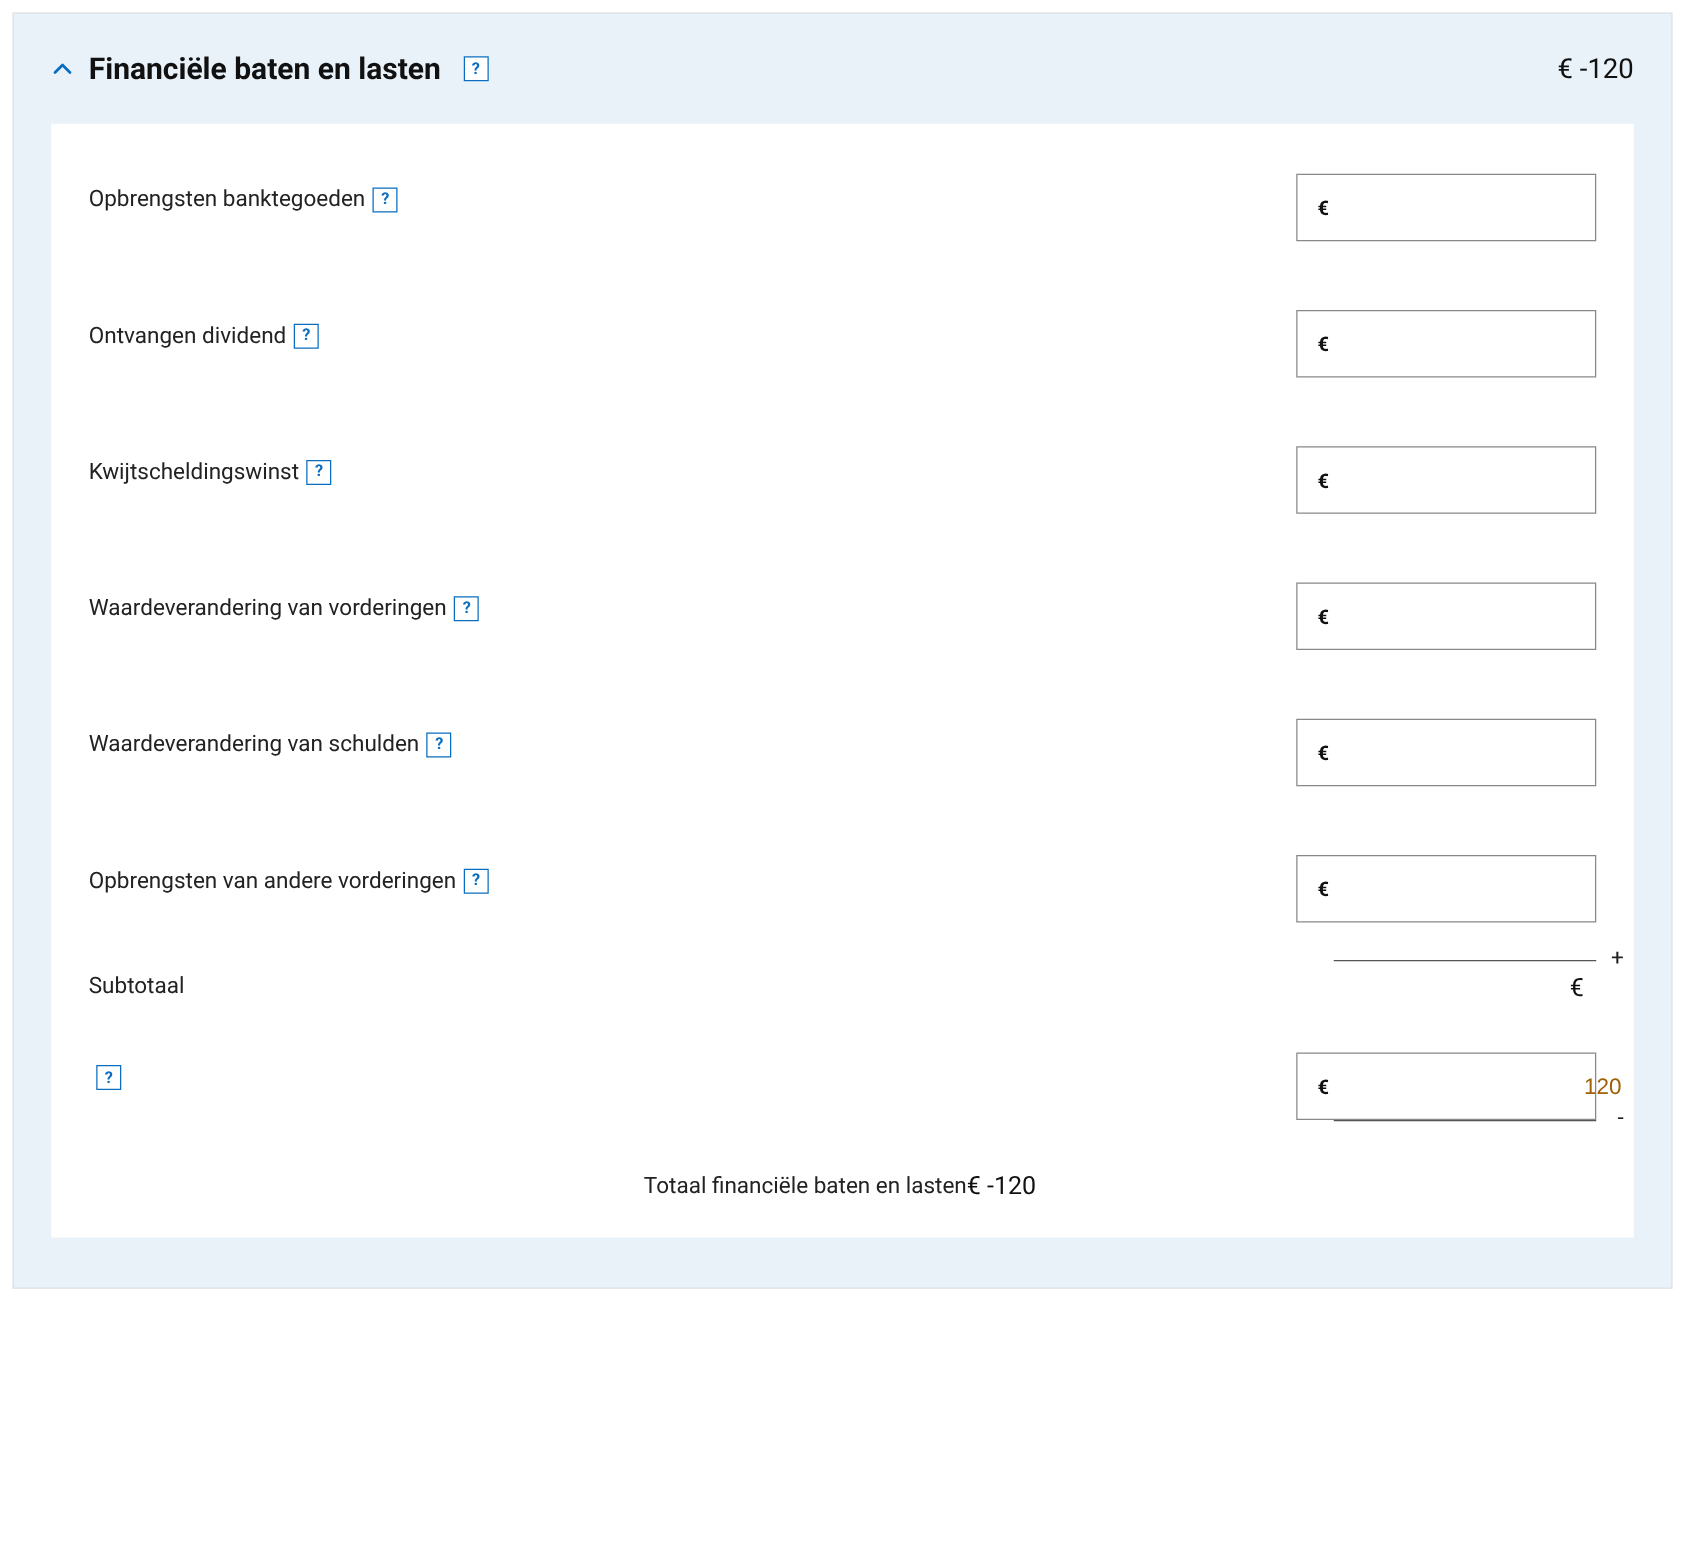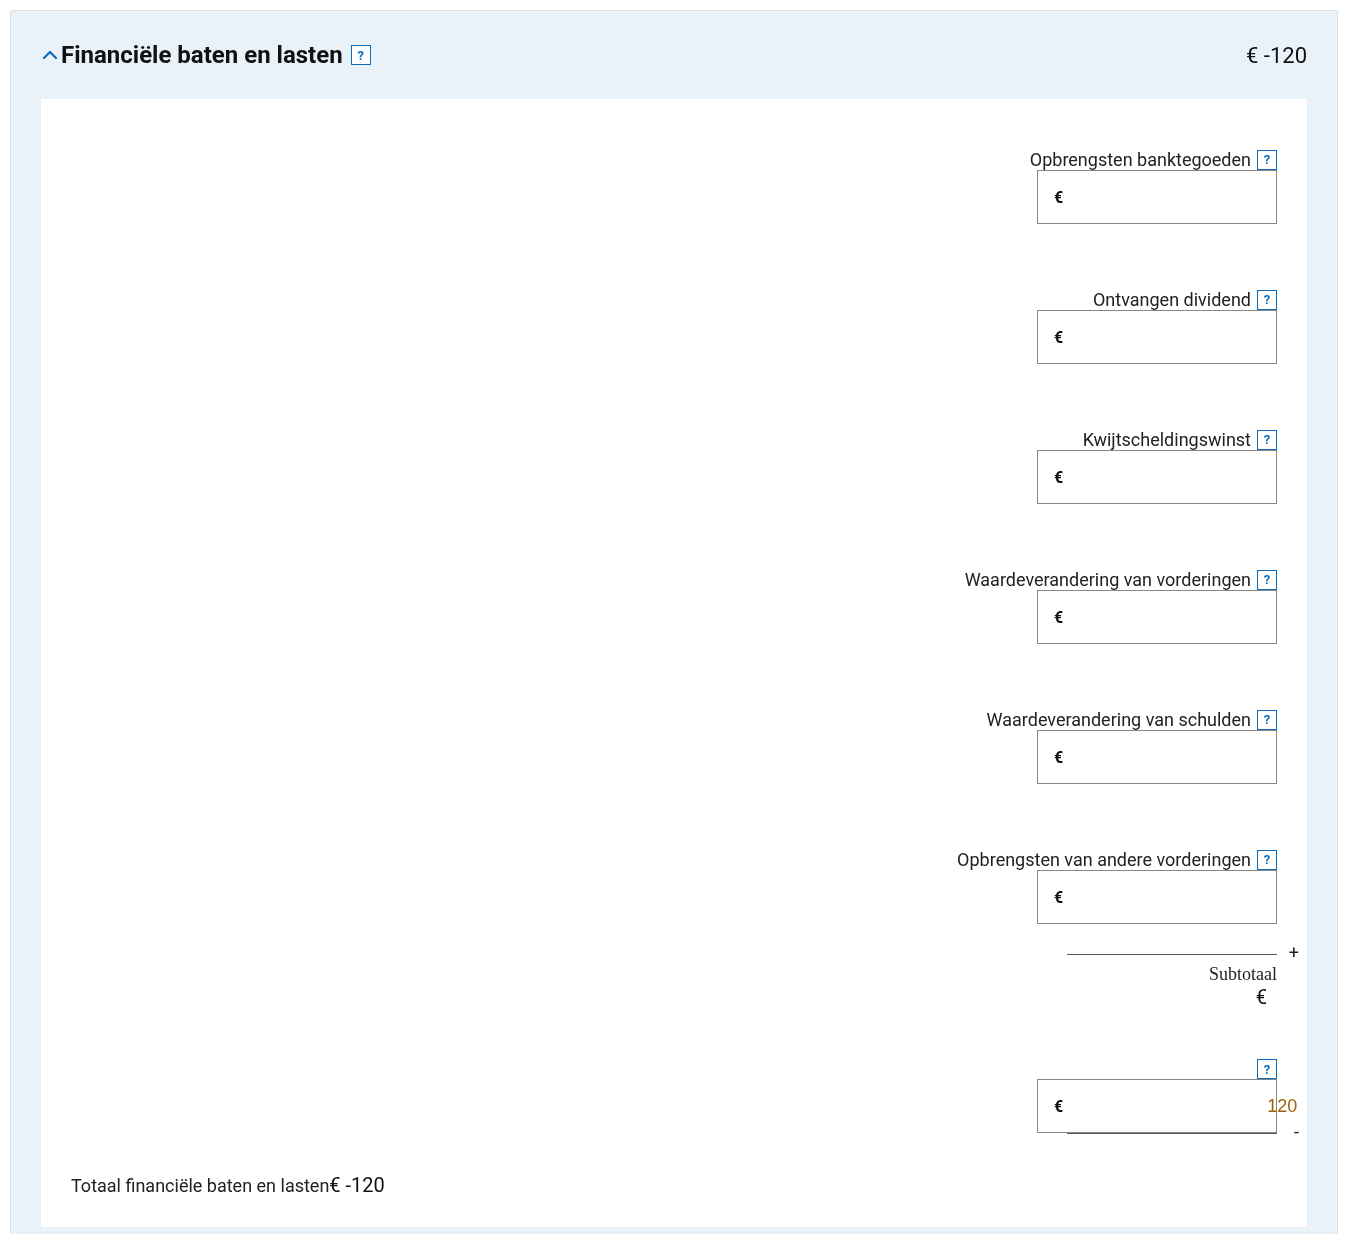--- a/index.html
+++ b/index.html
@@ -16,21 +16,21 @@
   }
   .panel-header {
     display: flex;
     align-items: center;
     justify-content: space-between;
     margin-bottom: 30px;
   }
   .panel-title-wrap {
     display: flex;
     align-items: center;
-    gap: 2px;
+    gap: 12px;
   }
   .chevron-up {
     display: inline-flex;
     align-items: center;
     justify-content: center;
     width: 18px;
     height: 18px;
     cursor: pointer;
   }
   .chevron-up svg { display:block; }
@@ -57,24 +57,23 @@
   .header-amount {
     font-size: 22px;
     color: #111;
   }
   .card {
     background: #fff;
     padding: 40px 30px 30px 30px;
   }
   .row {
     display: flex;
-    align-items: flex-end;
+    align-items: flex-start;
     justify-content: space-between;
     margin-bottom: 55px;
-    flex-direction: column;
   }
   .row.tight { margin-bottom: 20px; }
   .row.subtotal-row { margin-top: -30px; margin-bottom: 40px; }
   .label-wrap {
     display: flex;
     align-items: center;
     font-size: 18px;
     color: #222;
     padding-top: 10px;
   }
@@ -134,21 +133,21 @@
   }
   .subtotal-col {
     width: 240px;
     display: flex;
     justify-content: flex-end;
     align-items: center;
     padding-right: 10px;
   }
   .total-row {
     display: flex;
-    justify-content: flex-start;
+    justify-content: center;
     align-items: center;
     margin-top: 10px;
   }
   .total-label { font-size: 18px; color: #222; }
   .total-value { font-size: 20px; color: #111; padding-right: 4px; }
   .minus-rule {
     position: relative;
     height: 20px;
     margin-top: -30px;
     margin-bottom: 6px;
@@ -256,21 +255,21 @@
       <div></div>
       <div class="input-col">
         <div class="rule-plus">
           <div class="rule-line"></div>
           <div class="rule-sign">+</div>
         </div>
       </div>
     </div>
 
     <div class="row subtotal-row">
-      <div class="label-wrap" style="padding-top:0;font-family:Liberation Serif, serif;">
+      <div class="label-wrap" style="padding-top:0;">
         <span>Subtotaal</span>
       </div>
       <div class="subtotal-col">
         <span class="subtotal-value">€</span>
       </div>
     </div>
 
     <div class="row tight">
       <div class="label-wrap">
         <span class="help-icon">?</span>

